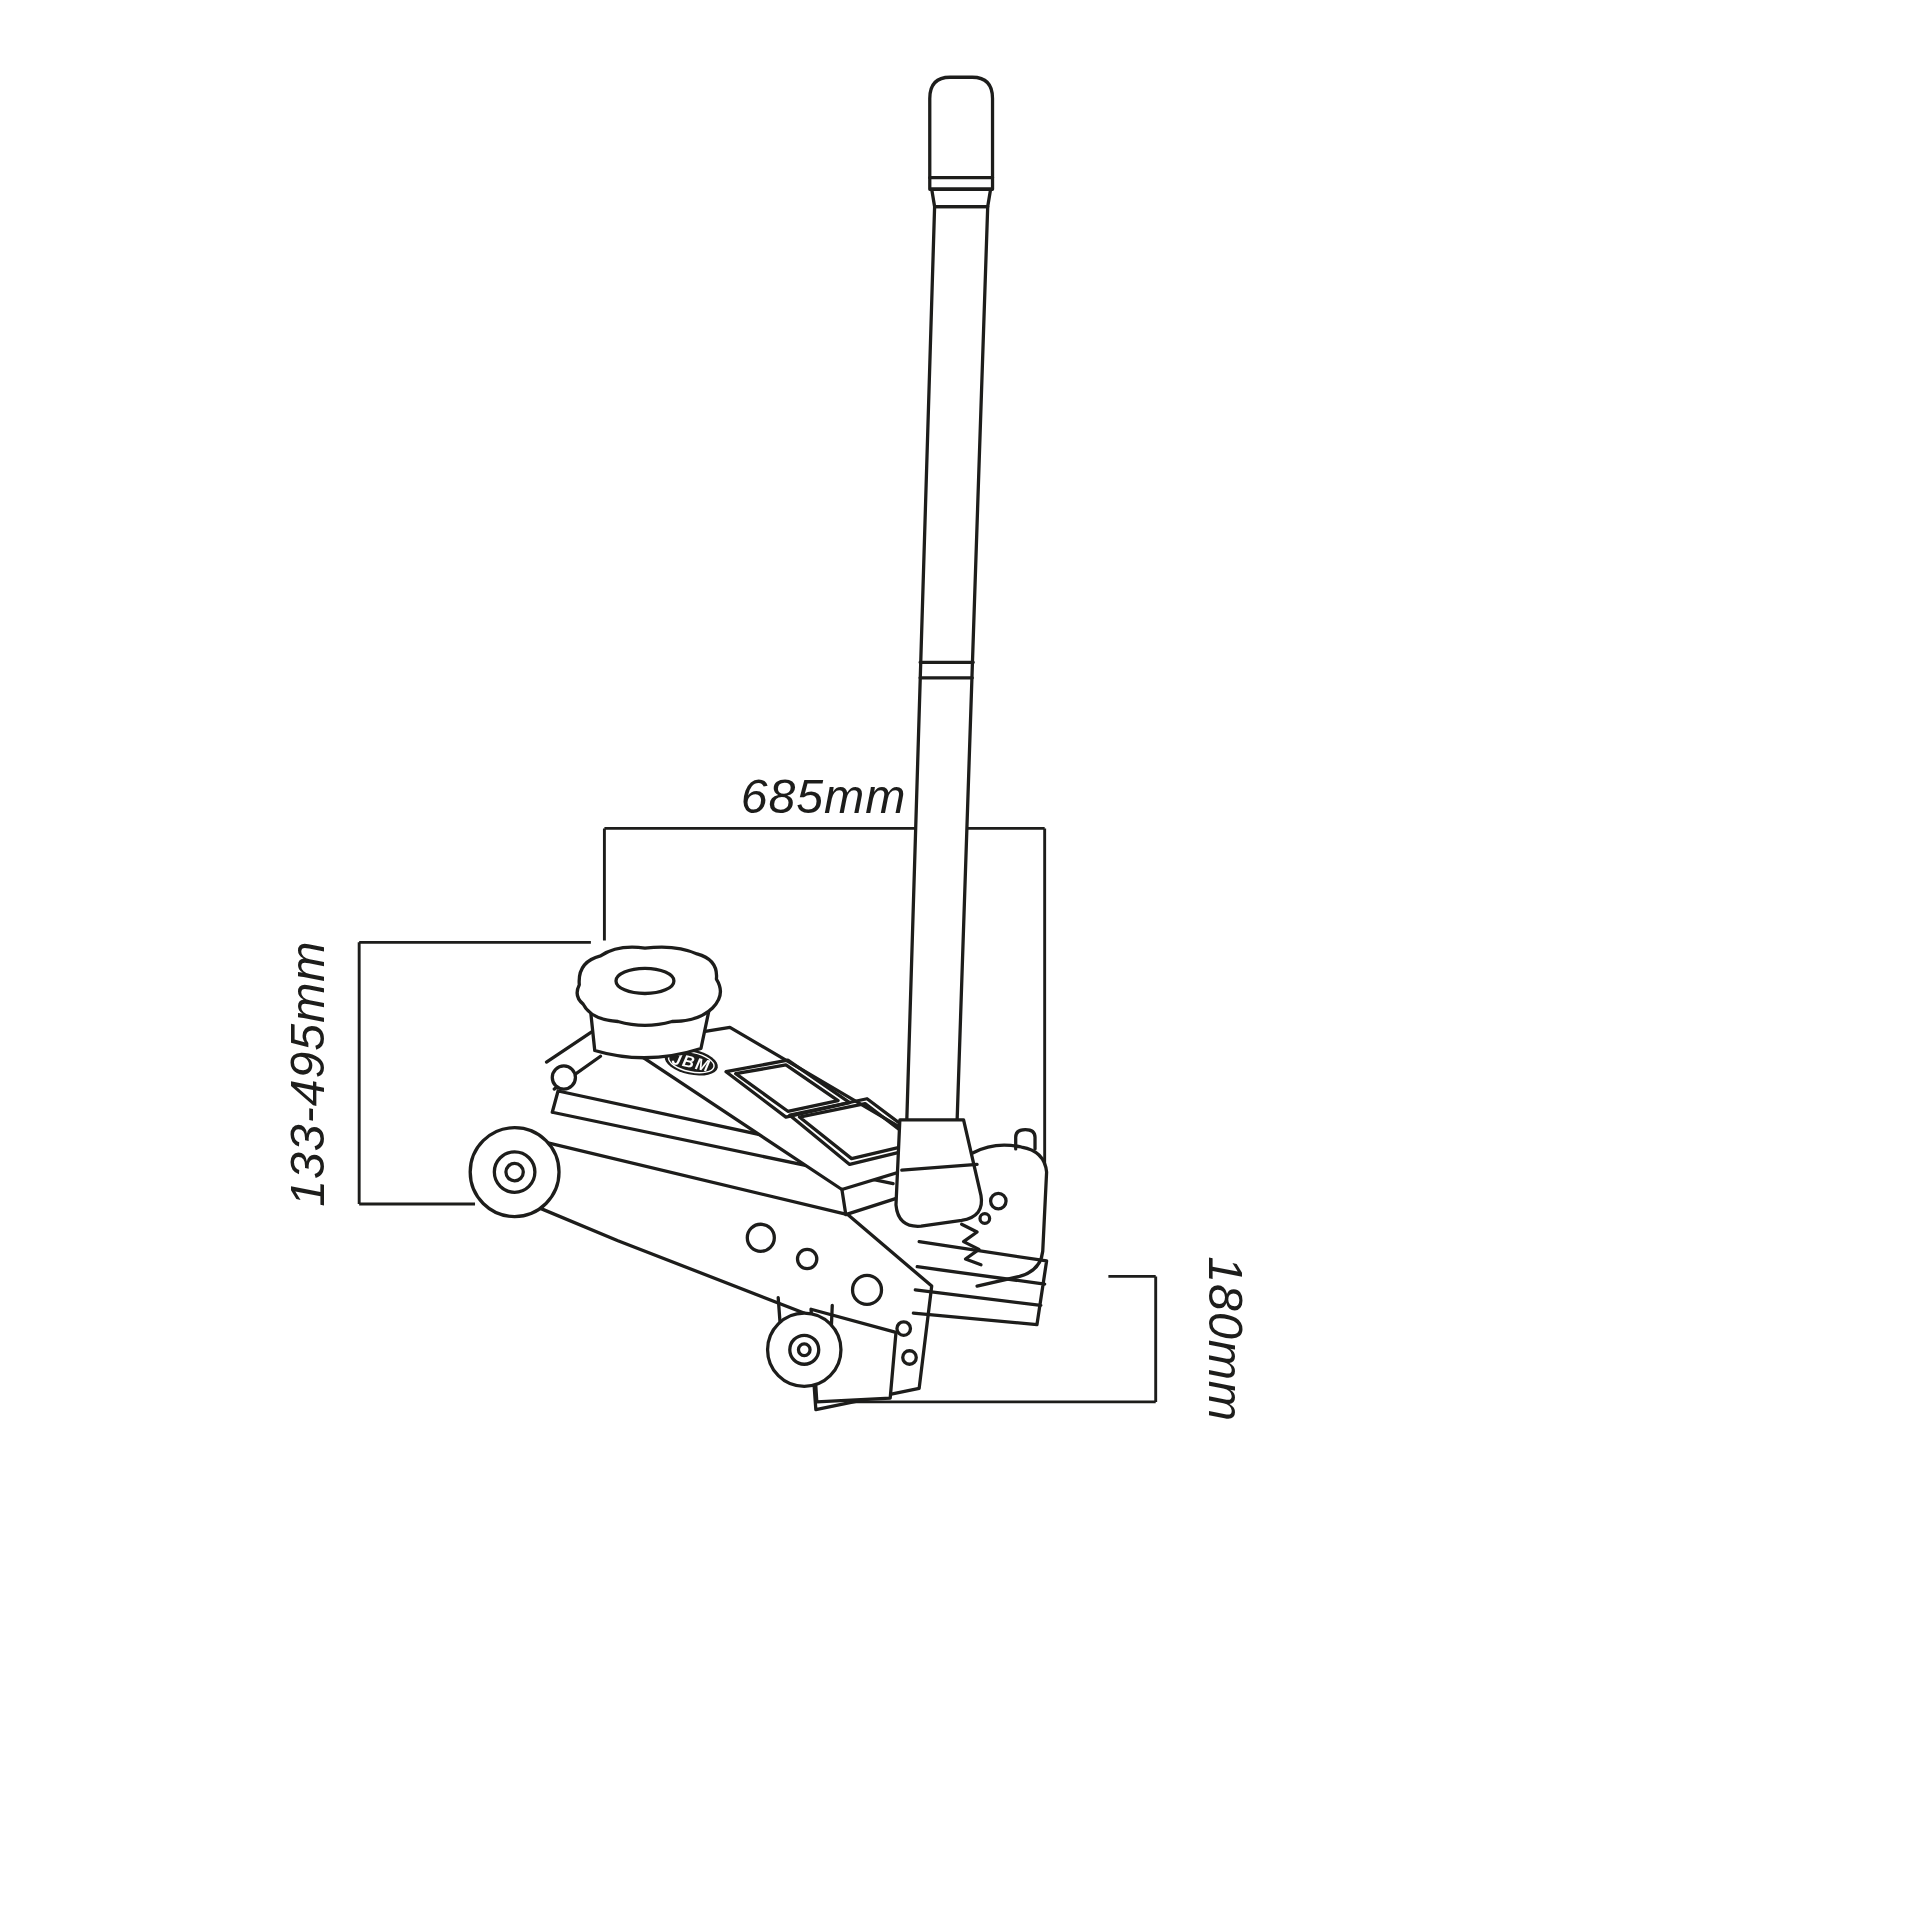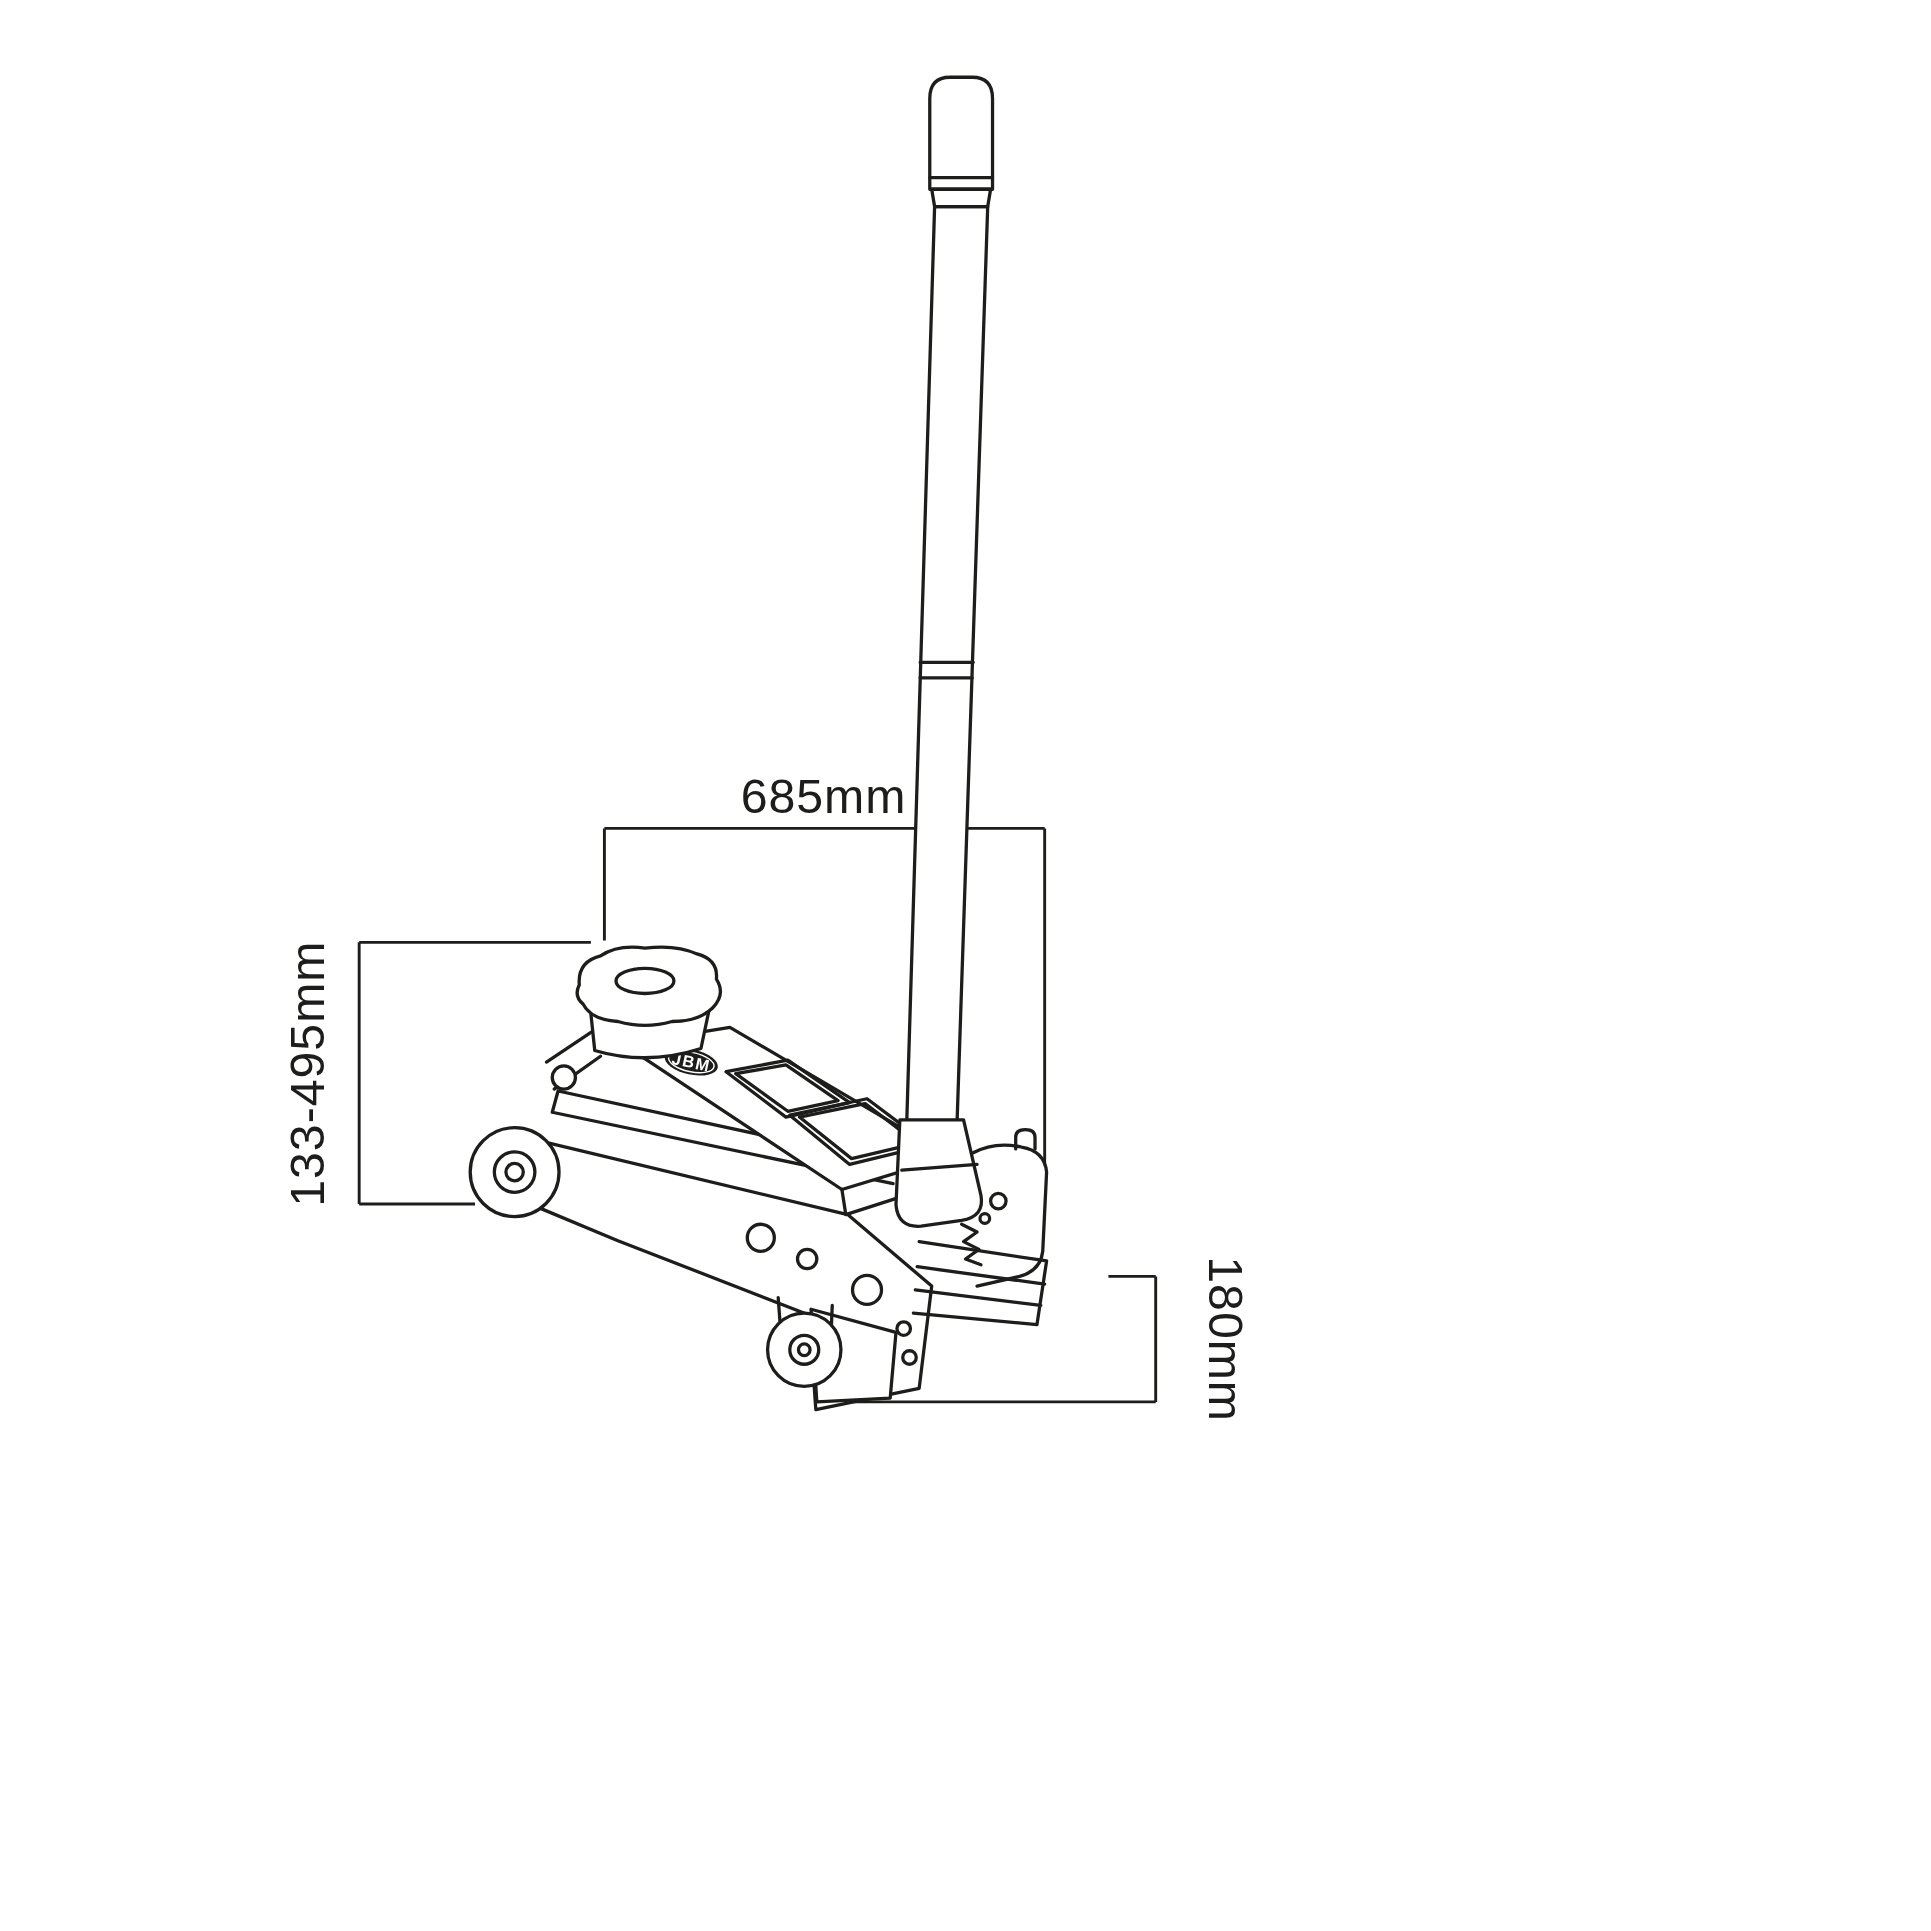--- a/index.html
+++ b/index.html
@@ -1,16 +1,16 @@
 <!DOCTYPE html>
 <html><head>
 <meta charset="utf-8">
 <style>
   html,body{margin:0;padding:0;background:#ffffff;}
-  .stage{position:relative;width:1931px;height:1931px;background:#ffffff;overflow:hidden;}
+  .stage{position:relative;width:1931px;height:1931px;background:#ffffff;overflow:hidden;font-style:italic;}
   svg{display:block;width:1931px;height:1931px;}
   .ln{fill:none;stroke:#1d1d1b;stroke-width:3.4;stroke-linecap:round;stroke-linejoin:round;}
   .fw{fill:#ffffff;}
   .fk{fill:#1d1d1b;stroke:none;}
   .dim{fill:none;stroke:#1d1d1b;stroke-width:3;stroke-linecap:butt;}
   .dim-label{font-family:"Liberation Sans",sans-serif;font-size:50px;fill:#1d1d1b;letter-spacing:1px;}
   .logo-text{font-family:"Liberation Sans",sans-serif;font-size:17px;font-weight:bold;fill:#ffffff;letter-spacing:1.5px;}
 </style>
 </head>
 <body>

